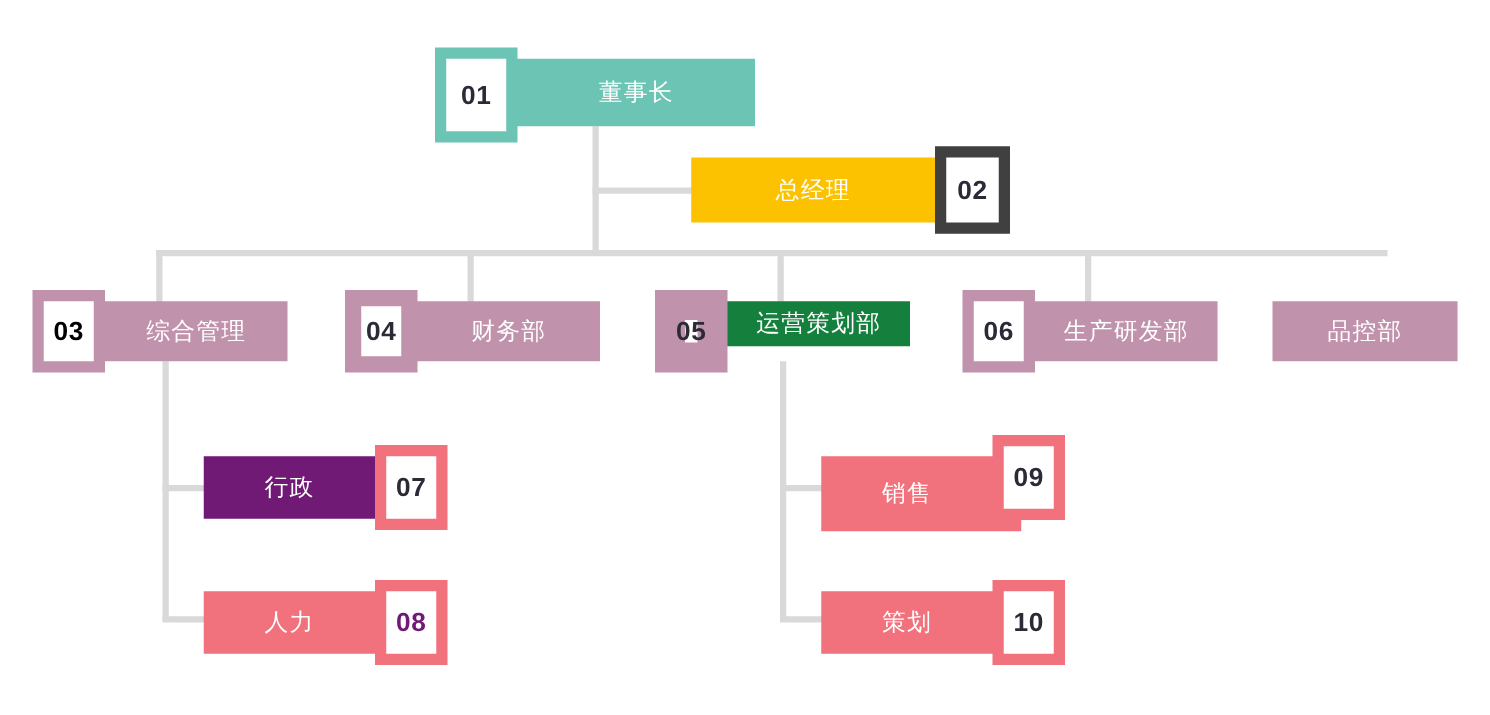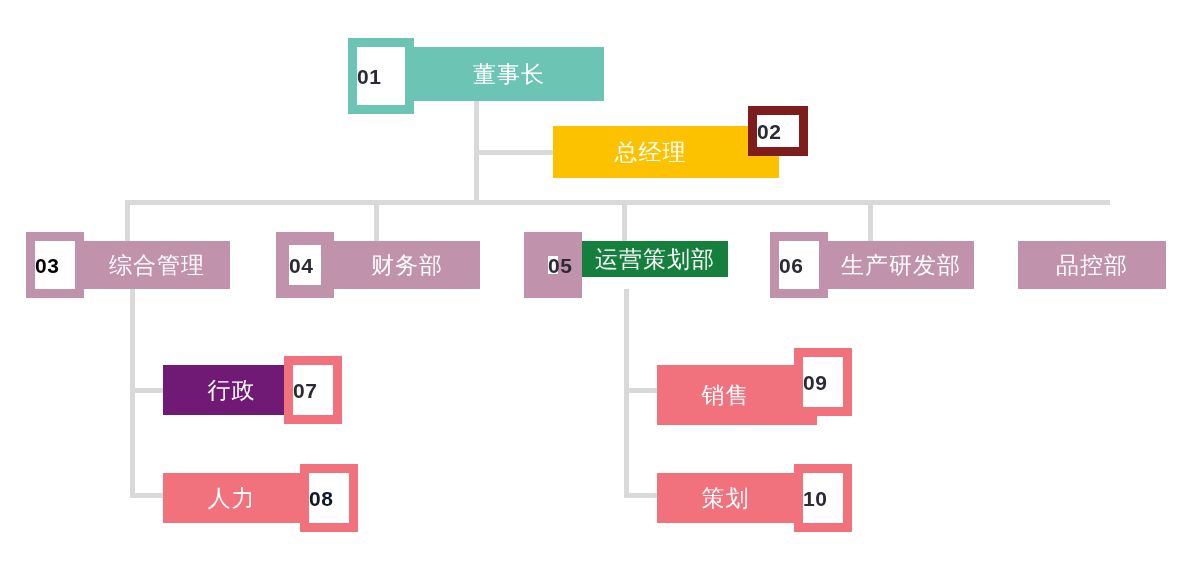--- a/index.html
+++ b/index.html
@@ -32,42 +32,42 @@
   }
   .node-bar {
     position: absolute;
     box-sizing: border-box;
     display: flex;
     align-items: center;
     justify-content: center;
   }
   .node-label {
     color: #ffffff;
-    font-size: 23px;
+    font-size: 19px;
     line-height: 1;
     letter-spacing: 1px;
     white-space: nowrap;
     font-weight: 400;
   }
 
   
   .badge-outer {
     position: absolute;
     box-sizing: border-box;
     display: flex;
     align-items: center;
     justify-content: center;
   }
   .badge-inner {
     background: #ffffff;
     width: 100%;
     height: 100%;
     display: flex;
     align-items: center;
-    justify-content: flex-start;
+    justify-content: center;
     box-sizing: border-box;
   }
   .badge-num {
     color: #2b2b38;
     font-size: 21px;
     font-weight: bold;
     line-height: 1;
     letter-spacing: 0.5px;
   }
 
@@ -100,21 +100,21 @@
         <div class="badge-outer" style="left: 348px; top: 38px; width: 66px; height: 76px; background: rgb(108, 196, 180); padding: 9px;">
           <div class="badge-inner">
             <span class="badge-num" style="color: rgb(43, 43, 56);">01</span>
           </div>
         </div>
       </div>
       <div class="node" style="left: 0px; top: 0px;">
         <div class="node-bar" style="left: 553px; top: 126px; width: 226px; height: 52px; background: rgb(252, 194, 0); padding-right: 31px;">
           <span class="node-label">总经理</span>
         </div>
-        <div class="badge-outer" style="left: 748px; top: 106px; width: 60px; height: 50px; background: #7f1d1d; padding: 9px;">
+        <div class="badge-outer" style="left: 748px; top: 117px; width: 60px; height: 70px; background: #404040; padding: 9px;">
           <div class="badge-inner">
             <span class="badge-num" style="color: rgb(43, 43, 56);">02</span>
           </div>
         </div>
       </div>
       <div class="node" style="left: 0px; top: 0px;">
         <div class="node-bar" style="left: 30px; top: 241px; width: 200px; height: 48px; background: rgb(192, 146, 171); padding-left: 54px;">
           <span class="node-label">综合管理</span>
         </div>
         <div class="badge-outer" style="left: 26px; top: 232px; width: 58px; height: 66px; background: rgb(192, 146, 171); padding: 9px;">
@@ -155,33 +155,33 @@
       </div>
       <div class="node" style="left: 0px; top: 0px;">
         <div class="node-bar" style="left: 1018px; top: 241px; width: 148px; height: 48px; background: rgb(192, 146, 171);">
           <span class="node-label">品控部</span>
         </div>
       </div>
       <div class="node" style="left: 0px; top: 0px;">
         <div class="node-bar" style="left: 163px; top: 365px; width: 160px; height: 50px; background: #701a75; padding-right: 23px;">
           <span class="node-label">行政</span>
         </div>
-        <div class="badge-outer" style="left: 284px; top: 356px; width: 58px; height: 68px; background: rgb(241, 113, 124); padding: 9px;">
+        <div class="badge-outer" style="left: 300px; top: 356px; width: 58px; height: 68px; background: rgb(241, 113, 124); padding: 9px;">
           <div class="badge-inner">
             <span class="badge-num" style="color: rgb(43, 43, 56);">07</span>
           </div>
         </div>
       </div>
       <div class="node" style="left: 0px; top: 0px;">
         <div class="node-bar" style="left: 163px; top: 473px; width: 160px; height: 50px; background: rgb(241, 113, 124); padding-right: 23px;">
           <span class="node-label">人力</span>
         </div>
         <div class="badge-outer" style="left: 300px; top: 464px; width: 58px; height: 68px; background: rgb(241, 113, 124); padding: 9px;">
           <div class="badge-inner">
-            <span class="badge-num" style="color: #0f172a;">08</span>
+            <span class="badge-num" style="color: #701a75;">08</span>
           </div>
         </div>
       </div>
       <div class="node" style="left: 0px; top: 0px;">
         <div class="node-bar" style="left: 657px; top: 365px; width: 160px; height: 60px; background: rgb(241, 113, 124); padding-right: 23px;">
           <span class="node-label">销售</span>
         </div>
         <div class="badge-outer" style="left: 794px; top: 348px; width: 58px; height: 68px; background: rgb(241, 113, 124); padding: 9px;">
           <div class="badge-inner">
             <span class="badge-num" style="color: rgb(43, 43, 56);">09</span>

